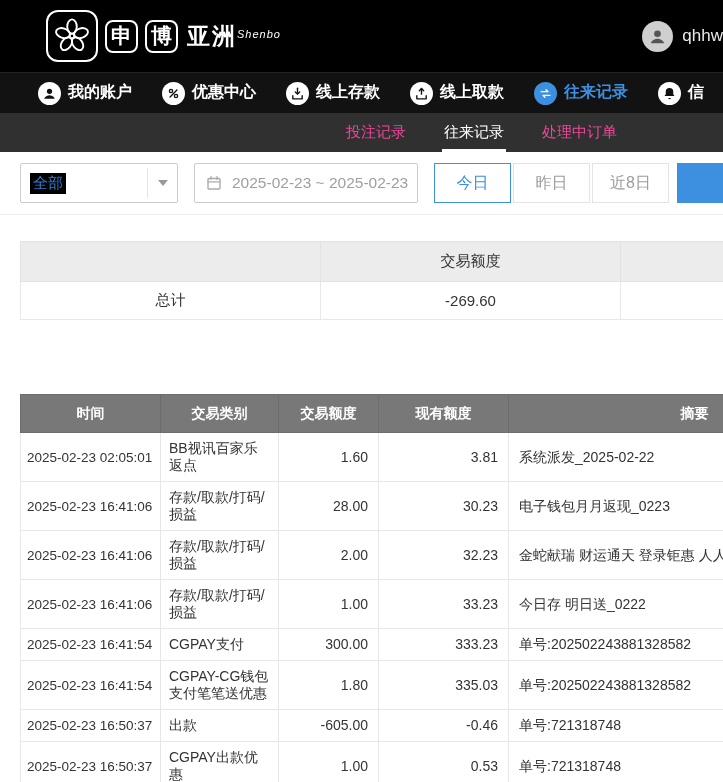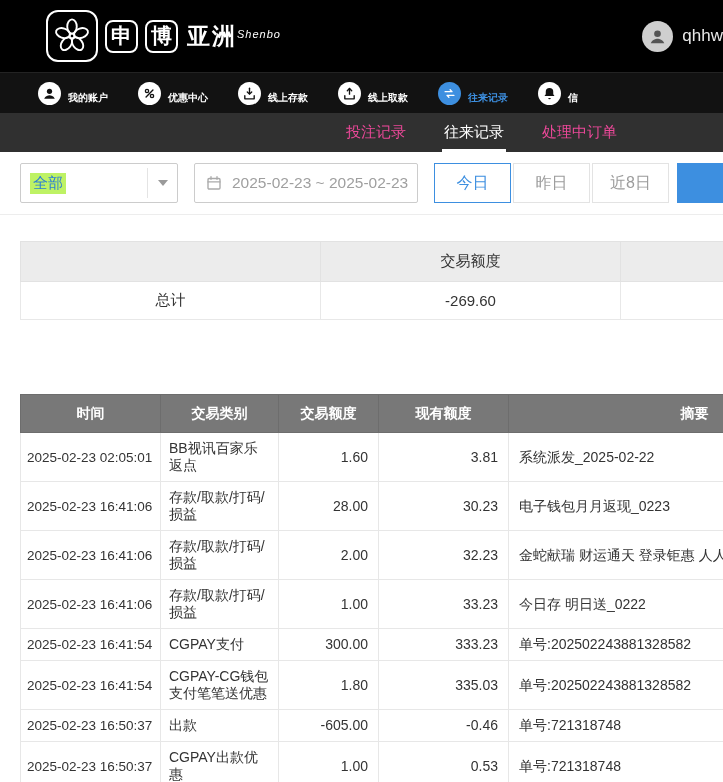--- a/index.html
+++ b/index.html
@@ -14,38 +14,38 @@
   .logo-region { margin-left:9px; display:flex; flex-direction:row; line-height:1; }
   .logo-region .cn { color:#fff; font-size:23px; font-weight:bold; letter-spacing:2px; }
   .logo-region .en { color:#fff; font-size:11px; margin-top:4px; letter-spacing:1px;font-style:italic; }
   .user-area { margin-left:auto; margin-right:-10px; display:flex; align-items:center; gap:9px; }
   .avatar { width:31px; height:31px; border-radius:50%; background:#cfcfcf; display:flex; align-items:center; justify-content:center; flex:0 0 auto; cursor:pointer; }
   .avatar svg { width:19px; height:19px; fill:#555; }
   .username { color:#e8e8e8; font-size:17px; cursor:pointer; white-space:nowrap; }
 
   
   .mainnav { height:41px; background:#121212; border-top:1px solid #232323; display:flex; align-items:center; padding-left:38px; gap:30px; }
-  .nav-item { display:flex; align-items:flex-end; gap:7px; color:#fff; font-size:10px; font-weight:bold; cursor:pointer; white-space:nowrap; flex:0 0 auto;font-family:Liberation Serif, serif; }
+  .nav-item { display:flex; align-items:flex-start; gap:7px; color:#fff; font-size:16px; font-weight:bold; cursor:pointer; white-space:nowrap; flex:0 0 auto;font-family:Liberation Serif, serif; }
   .nicon { width:23px; height:23px; border-radius:50%; background:#fff; color:#111; display:flex; align-items:center; justify-content:center; flex:0 0 auto; }
   .nicon svg { width:15px; height:15px; }
   .nicon svg.f { fill:currentColor; }
   .nicon svg.s { fill:none; stroke:currentColor; stroke-width:2.2; stroke-linecap:round; stroke-linejoin:round; }
   .nav-item.active { color:#3d8fe0; }
   .nav-item.active .nicon { background:#3d8fe0; color:#fff; }
 
   
   .tabbar { height:39px; background:#303030; display:flex; align-items:stretch; padding-left:344px; gap:34px; }
   .tab { display:flex; align-items:center; color:#ec4899; font-size:15px; cursor:pointer; position:relative; padding:0 2px; white-space:nowrap; }
   .tab.active { color:#fff; }
   .tab.active::after { content:""; position:absolute; left:0; right:0; bottom:0; height:3px; background:#fff; }
 
   
   .filterbar { background:#fff; padding:11px 0 11px 20px; border-bottom:1px solid #ededed; display:flex; align-items:center; }
   .select-box { width:200px; height:40px; border:1px solid #ccc; border-radius:2px; display:flex; align-items:center; padding:0 9px; position:relative; cursor:pointer; background:#fff; }
-  .selected-text { color:#2d7fd3; background:#bef264; font-size:15px; padding:1px 3px; }
+  .selected-text { color:#2d7fd3; background:#000000; font-size:15px; padding:1px 3px; }
   .sel-arrow-zone { position:absolute; right:0; top:4px; bottom:4px; width:30px; border-left:1px solid #e4e4e4; display:flex; align-items:center; justify-content:center; }
   .sel-caret { width:0; height:0; border-left:5px solid transparent; border-right:5px solid transparent; border-top:6px solid #9a9a9a; }
   .date-box { width:224px; height:40px; border:1px solid #ccc; border-radius:2px; display:flex; align-items:center; gap:9px; padding:0 10px; margin-left:16px; color:#9f9f9f; font-size:15.5px; cursor:pointer; background:#fff; white-space:nowrap; }
   .date-box svg { width:18px; height:18px; fill:none; stroke:#aaa; stroke-width:1.8; stroke-linecap:round; flex:0 0 auto; }
   .btn-group { display:flex; margin-left:16px; }
   .fbtn { width:77px; height:40px; background:#fff; border:1px solid #e3e3e3; color:#9c9c9c; font-size:16px; display:flex; align-items:center; justify-content:center; cursor:pointer; }
   .fbtn + .fbtn { margin-left:2px; }
   .fbtn.active { border-color:#3d8fe0; color:#3d8fe0; }
   .fbtn-blue { width:46px; height:40px; background:#3d8fe0; border:none; margin-left:8px; cursor:pointer; flex:0 0 auto; }
 

